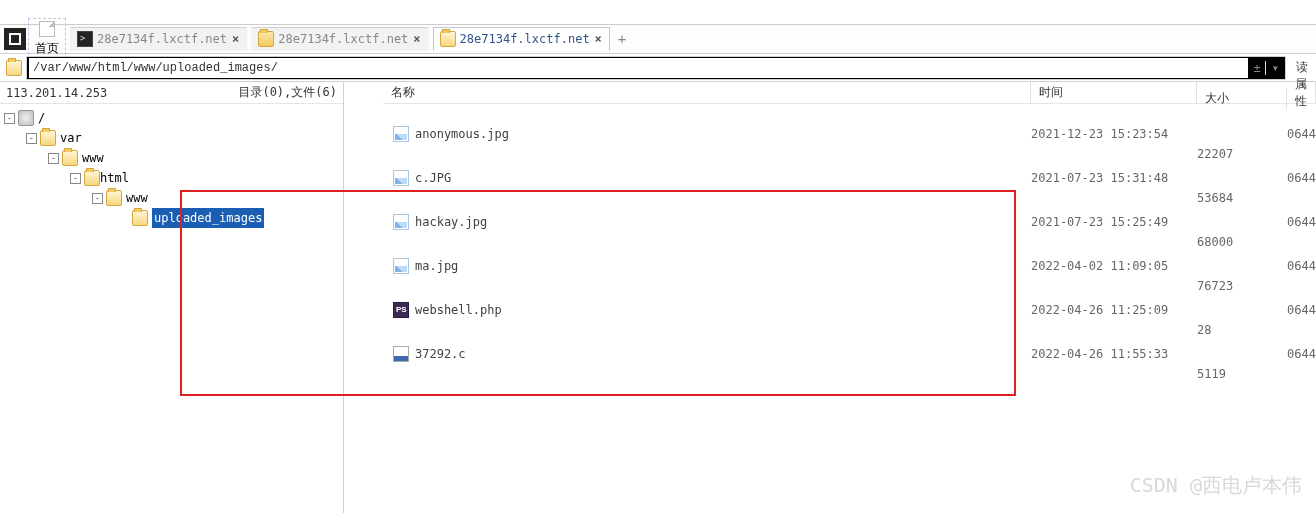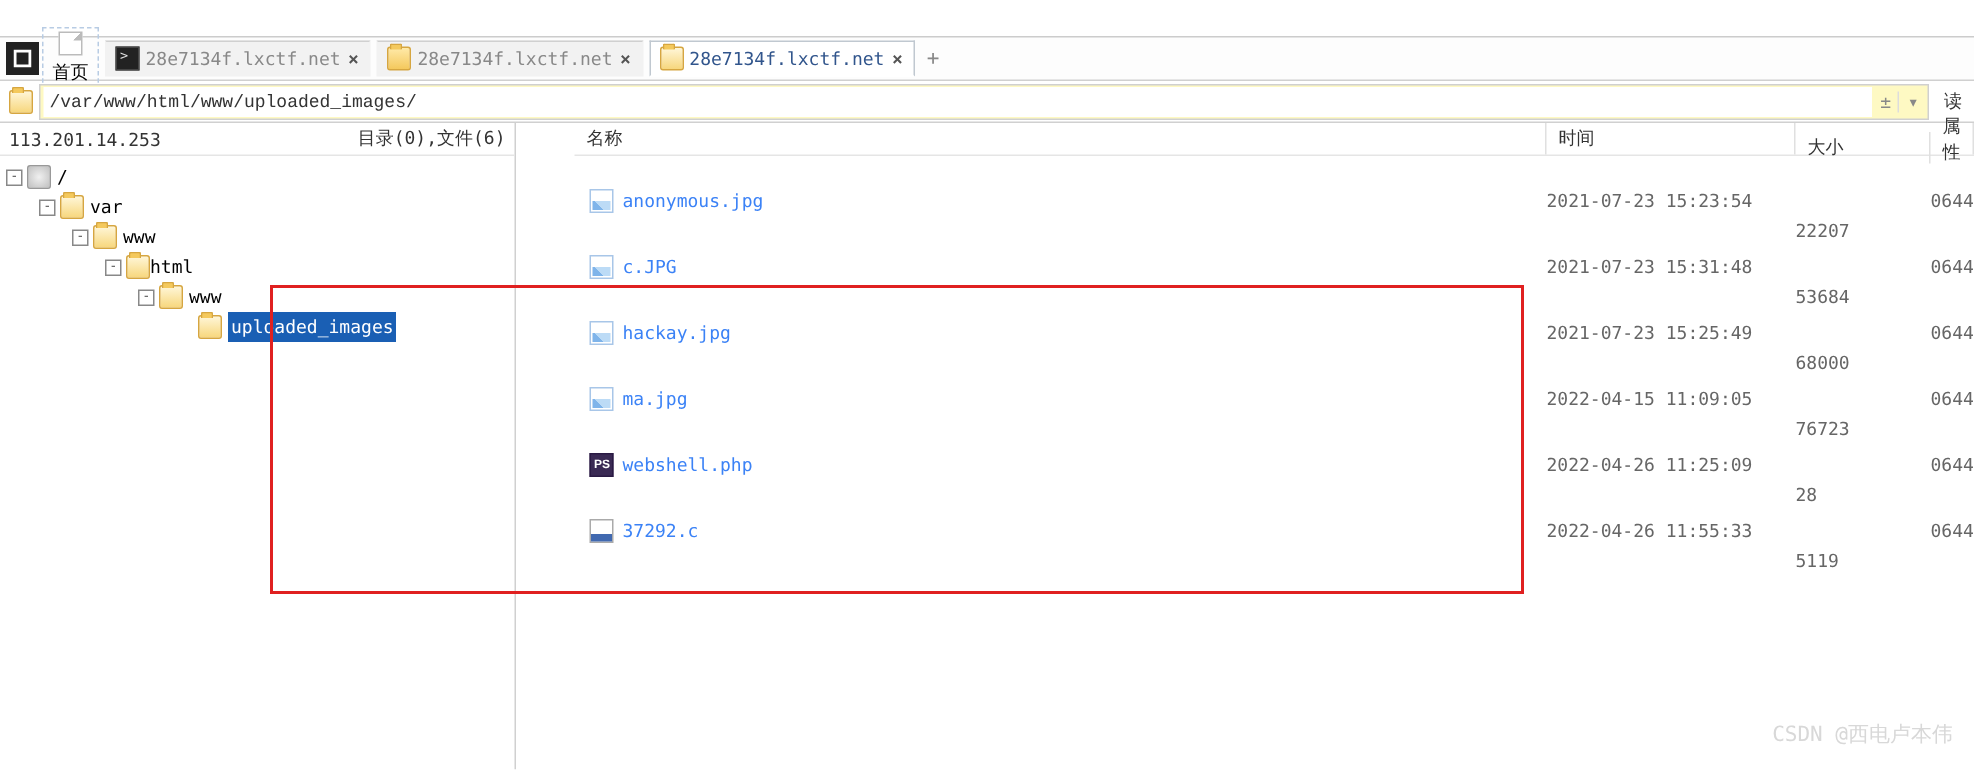--- a/index.html
+++ b/index.html
@@ -10,21 +10,21 @@
 .tb-btn.dark { background: #222; color: #fff; border-color: #222; }
 .tb-home { display: flex; align-items: center; gap: 3px; padding: 2px 6px; border: 1px dashed #b8cce4; cursor: pointer; flex-direction: column; }
 .tab { display: flex; align-items: center; gap: 4px; padding: 3px 6px; border: 1px solid transparent; cursor: pointer; background: #f2f2f2; border-top: 1px solid #d0d0d0; height: 24px; margin-left: 2px; }
 .tab.inactive { color: #888; }
 .tab.active { background: #fff; color: #31558c; border: 1px solid #c0c8d0; border-bottom: 1px solid #fff; }
 .tab-close { font-weight: bold; color: #555; cursor: pointer; padding: 0 1px; }
 .tab-new { width: 20px; text-align: center; color: #888; cursor: pointer; padding: 2px 6px; font-size: 14px; }
 
 .addrbar { height: 28px; border-bottom: 1px solid #d0d0d0; display: flex; align-items: center; padding: 0 2px; gap: 4px; }
 .addr-input { flex: 1; border: 1px solid #d0d0d0; height: 20px; padding: 1px 4px; font-family: "Consolas","Courier New",monospace; font-size: 12px; color: #333; }
-.addr-box { display:flex; align-items:center; gap:2px; border:1px solid #d0d0d0; flex:1; padding:1px 2px; background:#fef9c3; }
+.addr-box { display:flex; align-items:center; gap:2px; border:1px solid #d0d0d0; flex:1; padding:1px 2px; background:#000000; }
 .addr-pm { color:#888; padding:0 4px; border-right:1px solid #ddd; cursor:pointer; }
 .addr-dd { color:#888; padding:0 4px; cursor:pointer; }
 .addr-read { padding: 0 6px; color: #333; }
 
 .main { display: flex; height: calc(100% - 82px); gap: 39px; }
 .left { width: 362px; border-right: 1px solid #d0d0d0; display: flex; flex-direction: column; }
 .left-head { height: 22px; border-bottom: 1px solid #e5e5e5; display: flex; align-items: center; padding: 0 6px; color: #333; font-family: "Consolas","Courier New",monospace; }
 .left-head .dir { margin-left: auto; font-family: "SimSun","宋体",monospace; }
 .tree { padding: 4px 4px; font-family: "Consolas","Courier New",monospace; line-height: 20px; }
 .tree-row { display: flex; align-items: center; height: 20px; cursor:pointer; }
@@ -34,28 +34,28 @@
 
 .right { flex: 1; display: flex; flex-direction: column; position: relative; }
 .cols { height: 22px; border-bottom: 1px solid #e5e5e5; display: flex; align-items: center; color: #333; }
 .col { padding: 0 8px; border-right: 1px solid #e0e0e0; height: 100%; display: flex; align-items: center; font-family:"SimSun","宋体",monospace; }
 .col.name { width: 648px; }
 .col.time { width: 166px; }
 .col.size { width: 90px; margin-top: 12px; }
 .col.attr { flex: 1; }
 .files { padding-top: 8px; font-family: "Consolas","Courier New",monospace; }
 .file-row { display: flex; align-items: center; height: 44px; padding-left: 10px; cursor:pointer; }
-.file-row .fname { width: 638px; display: flex; align-items: center; gap: 6px; color: #3b82f6; }
+.file-row .fname { width: 638px; display: flex; align-items: center; gap: 6px; color: #404040; }
 .file-row .ftime { width: 166px; color: #666; }
 .file-row .fsize { width: 90px; color: #666; margin-top: 40px; }
 .file-row .fattr { color: #666; }
 
 .hl-box { position: absolute; border: 2px solid #e02020; pointer-events: none; left: -203px; top: 108px; width: 836px; height: 206px; z-index: 50; }
 
-.watermark { position: absolute; right: 14px; bottom: 14px; color: #d8d8d8; font-size: 14px; pointer-events: none; }
+.watermark { position: absolute; right: 14px; bottom: 14px; color: #d8d8d8; font-size: 20px; pointer-events: none; }
 
 
 .ico { width: 16px; height: 16px; display: inline-block; position: relative; flex: none; }
 .ico-folder { background: linear-gradient(#ffe9a8,#f4c95d); border: 1px solid #d6a640; border-radius: 2px; }
 .ico-folder::before { content:""; position:absolute; top:-3px; left:1px; width:6px; height:3px; background:#f4c95d; border:1px solid #d6a640; border-bottom:none; border-radius:1px 1px 0 0; }
 .ico-folder.open { background: linear-gradient(#fff6d8,#f7d77d); }
 .ico-folder.sel-f { filter: none; }
 .ico-disk { background: radial-gradient(#f0f0f0,#c0c0c0); border: 1px solid #999; border-radius: 2px; }
 .ico-img { background: #fff; border: 1px solid #a8c6e8; }
 .ico-img::after { content:""; position:absolute; bottom:1px; left:1px; right:1px; height:6px; background:linear-gradient(45deg,#7fb4ea 40%,#bcdbf6 40%); }
@@ -160,21 +160,21 @@
       <div class="col time">时间</div>
       <div class="col size">大小</div>
       <div class="col attr">属性</div>
     </div>
     <div class="files">
       <div class="file-row">
         <div class="fname">
             <span class="ico ico-img"></span>
             <span>anonymous.jpg</span>
           </div>
-        <div class="ftime">2021-07-23 15:23:54</div>
+        <div class="ftime">2021-12-23 15:23:54</div>
         <div class="fsize">22207</div>
         <div class="fattr">0644</div>
       </div>
       <div class="file-row">
         <div class="fname">
             <span class="ico ico-img"></span>
             <span>c.JPG</span>
           </div>
         <div class="ftime">2021-07-23 15:31:48</div>
         <div class="fsize">53684</div>
@@ -187,21 +187,21 @@
           </div>
         <div class="ftime">2021-07-23 15:25:49</div>
         <div class="fsize">68000</div>
         <div class="fattr">0644</div>
       </div>
       <div class="file-row">
         <div class="fname">
             <span class="ico ico-img"></span>
             <span>ma.jpg</span>
           </div>
-        <div class="ftime">2022-04-15 11:09:05</div>
+        <div class="ftime">2022-04-02 11:09:05</div>
         <div class="fsize">76723</div>
         <div class="fattr">0644</div>
       </div>
       <div class="file-row">
         <div class="fname">
             <span class="ico ico-php"></span>
             <span>webshell.php</span>
           </div>
         <div class="ftime">2022-04-26 11:25:09</div>
         <div class="fsize">28</div>

